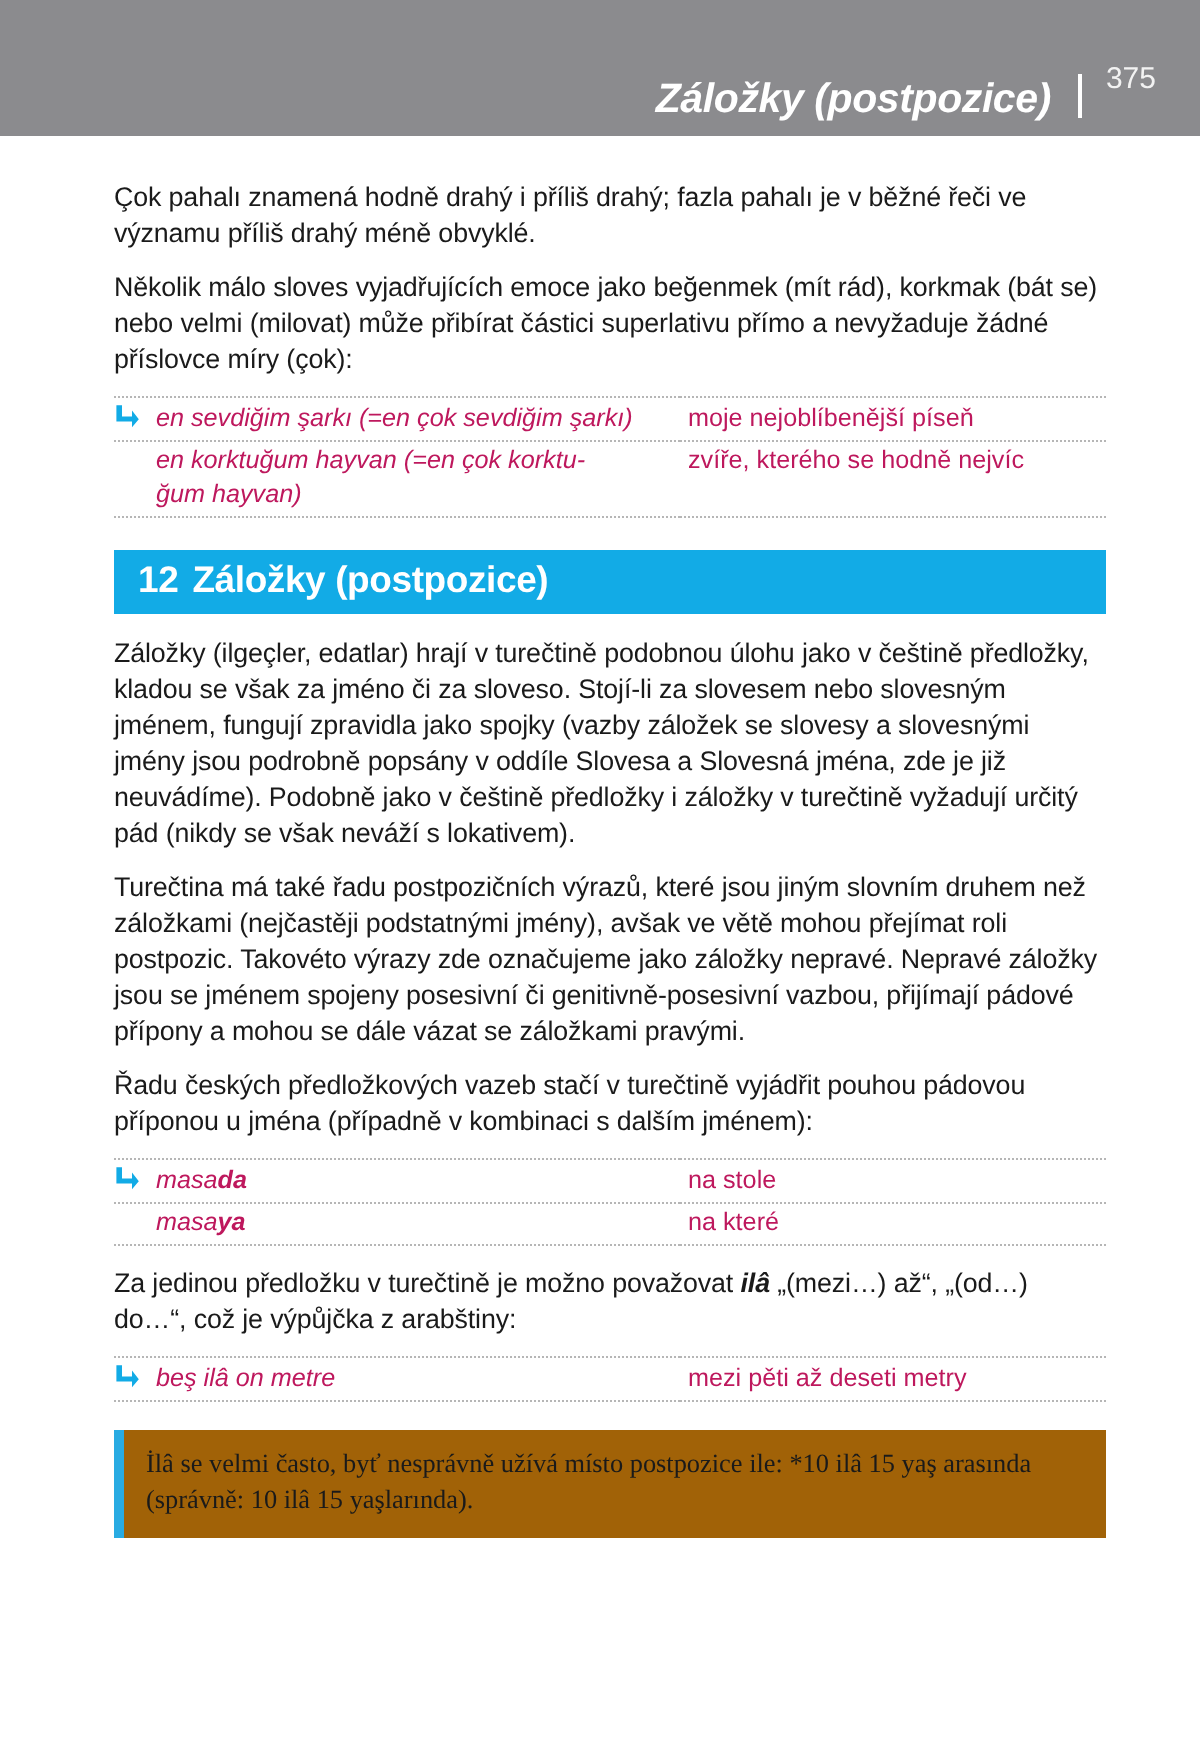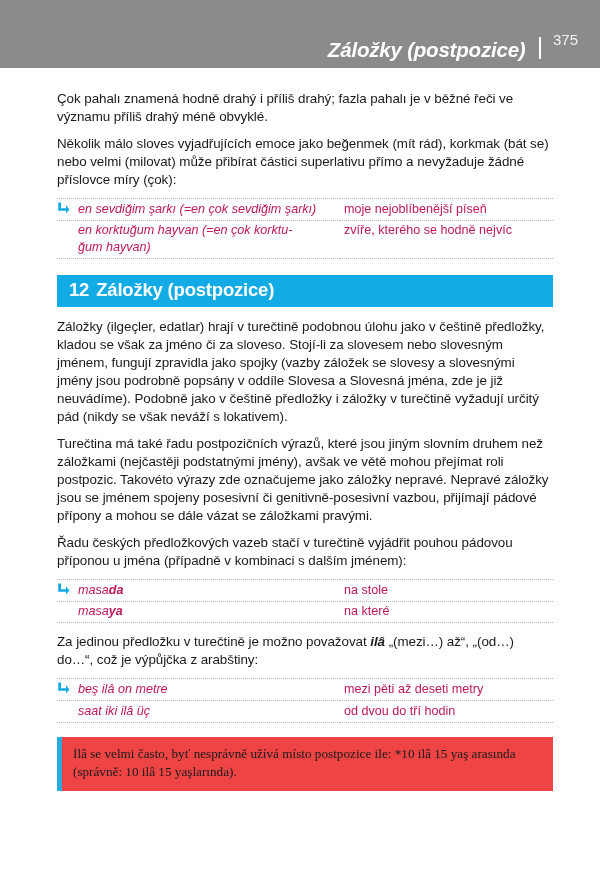--- a/index.html
+++ b/index.html
@@ -118,21 +118,21 @@
     padding: 5px 10px 6px 12px;
     margin: 16px 0 11px 0;
     line-height: 1.12;
     letter-spacing: -0.2px;
   }
   .section-num { margin-right: 7px; }
 
   
   .note-box {
     display: flex;
-    background: #ef4444;
+    background: #a16207;
     margin-top: 14px;
     padding: 0;
     justify-content: center;
   }
   .note-bar {
     width: 5px;
     background: #29ABE2;
     flex: 0 0 5px;
   }
   .note-text {
@@ -201,24 +201,20 @@
   <p class="para"><span>Za </span><span class="b">jedinou předložku</span><span> v turečtině je možno považovat </span><span class="bi">ilâ</span><span> „(mezi…) až“, „(od…) do…“, což je výpůjčka z arabštiny:</span></p>
 
   <table class="ex-table">
     <tbody>
         <tr>
           <td class="col-tr"><svg class="arrow-icon" viewBox="0 0 13 12">
               <path d="M1.2 0.6 L4.0 0.6 L4.0 6.2 L9.0 6.2 L9.0 3.2 L12.4 7.6 L9.0 11.6 L9.0 8.7 L1.2 8.7 Z" fill="#12ABE6"></path>
             </svg><span>beş ilâ on metre</span></td>
           <td class="col-cz">mezi pěti až deseti metry</td>
         </tr>
-        <tr>
-          <td class="col-tr"><span>saat iki ilâ üç</span></td>
-          <td class="col-cz">od dvou do tří hodin</td>
-        </tr>
       </tbody>
   </table>
 
   <div class="note-box">
     <div class="note-bar"></div>
     <div class="note-text"><span>İlâ </span><span class="i">se velmi často, byť nesprávně užívá místo postpozice</span><span> ile: *10 ilâ 15 yaş arasında </span><span class="i">(správně</span><span>: 10 ilâ 15 yaşlarında</span><span class="i">)</span><span>.</span></div>
   </div>
 
 </div>
 

